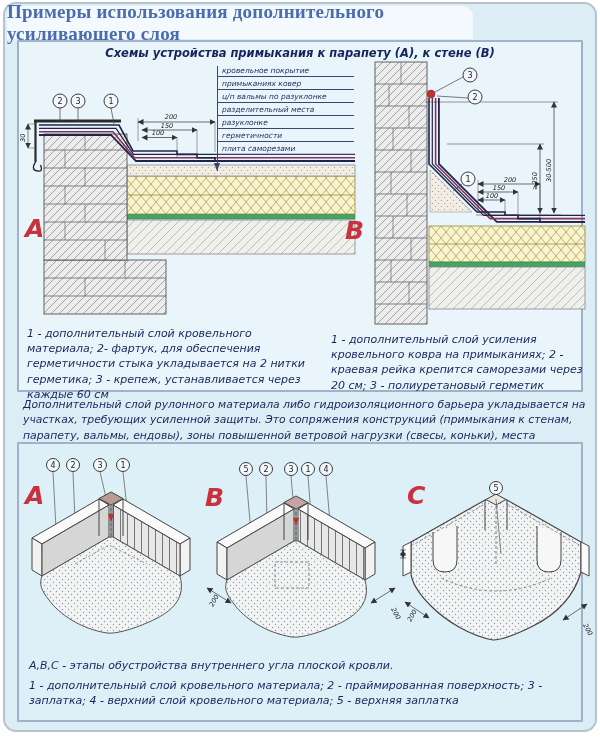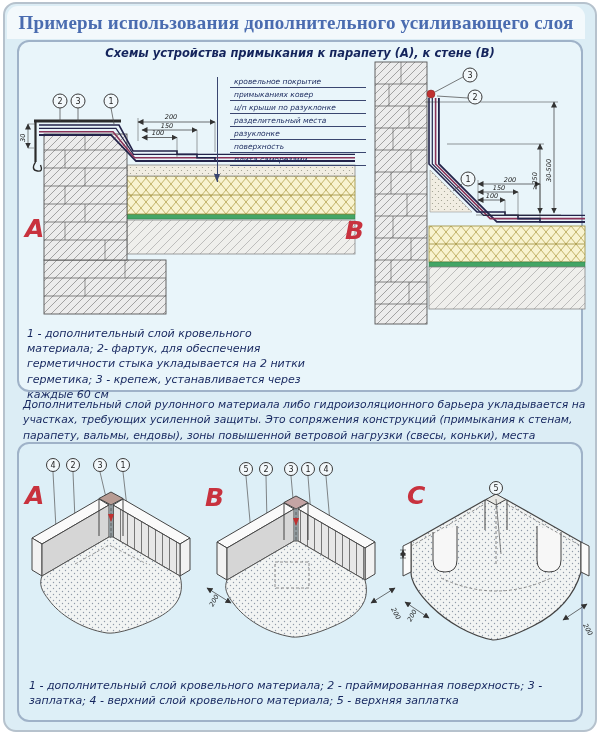--- a/index.html
+++ b/index.html
@@ -1,36 +1,36 @@
 <!DOCTYPE html>
 <html><head>
 <meta charset="utf-8">
 <style>
   html,body{margin:0;padding:0;background:#ffffff;}
   #stage{position:relative;width:600px;height:737px;background:#ffffff;overflow:hidden;
          font-family:"DejaVu Sans",sans-serif;}
   #outer-box{position:absolute;left:3px;top:2px;width:590px;height:726px;
              border:2px solid #b6c2cd;border-radius:13px;background:#dcedf5;}
-  #title-strip{position:absolute;left:2px;top:2px;width:578px;height:33px;
+  #title-strip{position:absolute;left:2px;top:2px;width:466px;height:33px;
                background:#f3f9fc;border-radius:11px 11px 0 0;
                display:flex;align-items:center;justify-content:center;}
   .title-text{font-family:"Liberation Serif",serif;font-weight:bold;font-size:19px;
               color:#4a6cb0;letter-spacing:.2px;}
-  .panel{position:absolute;border:2px solid #9fb2c8;background:#e9f5fa;border-radius:12px;text-decoration:underline;}
+  .panel{position:absolute;border:2px solid #9fb2c8;background:#e9f5fa;border-radius:1px;text-decoration:underline;}
   #top-panel{left:12px;top:36px;width:562px;height:348px;}
   #bottom-panel{left:12px;top:438px;width:562px;height:276px;background:#ddeff7;}
   .subtitle{position:absolute;left:0;top:4px;width:100%;text-align:center;
             font-size:11.5px;font-weight:bold;font-style:italic;color:#14245c;}
   .cap{position:absolute;font-size:11px;font-style:italic;color:#15265e;line-height:1.38;}
   #note-text{position:absolute;left:18px;top:393px;width:566px;font-size:10.8px;
              font-style:italic;color:#15265e;line-height:1.42;}
   .red-letter{position:absolute;font-size:25px;font-weight:bold;font-style:italic;color:#c8323e;}
   
-  #legend{position:absolute;left:198px;top:35px;width:136px;border-left:1px solid #3a4670;
-          padding-left:12px;z-index:5;}
+  #legend{position:absolute;left:198px;top:24px;width:136px;border-left:1px solid #3a4670;
+          padding-left:0;z-index:5;}
   .legend-item{font-size:7.5px;font-style:italic;color:#1b2a5e;border-bottom:1px solid #3a4670;
                padding:0 3px 1px 4px;margin-bottom:2px;white-space:nowrap;}
   #legend-arrow{position:absolute;left:-4px;bottom:-14px;width:0;height:0;
                 border-left:3.5px solid transparent;border-right:3.5px solid transparent;
                 border-top:8px solid #3a4670;}
   #legend-tail{position:absolute;left:-1px;bottom:-14px;width:1px;height:14px;background:#3a4670;}
   svg{position:absolute;overflow:visible;}
   svg text{font-family:"DejaVu Sans",sans-serif;}
   .dim-t{font-size:6.5px;font-style:italic;fill:#1a1a1a;}
   .co-t{font-size:8px;fill:#222;}
@@ -140,24 +140,24 @@
           <circle cx="90" cy="37" r="7" fill="#f2f8fb" stroke="#3a3a3a"></circle>
           <text class="co-t" x="39" y="40" text-anchor="middle">2</text>
           <text class="co-t" x="57" y="40" text-anchor="middle">3</text>
           <text class="co-t" x="90" y="40" text-anchor="middle">1</text>
         </g>
       </svg>
 
       <div id="legend">
         <div class="legend-item">кровельное покрытие</div>
         <div class="legend-item">примыканиях ковер</div>
-        <div class="legend-item">ц/п крыши по разуклонке</div>
+        <div class="legend-item">ц/п вальмы по разуклонке</div>
         <div class="legend-item">разделительный места</div>
         <div class="legend-item">разуклонке</div>
-        <div class="legend-item">поверхность</div>
+        <div class="legend-item">герметичности</div>
         <div class="legend-item">плита саморезами</div>
         <div id="legend-tail"></div>
         <div id="legend-arrow"></div>
       </div>
 
       <svg style="left:352px;top:16px" width="216" height="272" viewBox="0 0 216 272">
 
         <g stroke="#555" stroke-width="0.9">
           <rect x="4" y="4" width="52" height="262" fill="url(#brick)"></rect>
           <path d="M4,26 H56 M4,48 H56 M4,70 H56 M4,92 H56 M4,114 H56 M4,136 H56 M4,158 H56 M4,180 H56 M4,202 H56 M4,224 H56 M4,246 H56" fill="none" stroke-width="0.7"></path>
@@ -215,20 +215,21 @@
           <text class="co-t" x="99" y="20" text-anchor="middle">3</text>
           <text class="co-t" x="104" y="42" text-anchor="middle">2</text>
           <text class="co-t" x="97" y="124" text-anchor="middle">1</text>
         </g>
       </svg>
 
       <div class="red-letter" style="left:6px;top:172px">А</div>
       <div class="red-letter" style="left:326px;top:174px">В</div>
 
       <div class="cap" style="left:8px;top:284px;width:292px">1 - дополнительный слой кровельного материала; 2- фартук, для обеспечения герметичности стыка укладывается на 2 нитки герметика; 3 - крепеж, устанавливается через каждые 60 см</div>
+      <div class="cap" style="left:312px;top:290px;width:262px">1 - дополнительный слой усиления кровельного ковра на примыканиях; 2 - краевая рейка крепится саморезами через 20 см; 3 - полиуретановый герметик</div>
     </div>
 
     <div id="note-text">Дополнительный слой рулонного материала либо гидроизоляционного барьера укладывается на участках, требующих усиленной защиты. Это сопряжения конструкций (примыкания к стенам, парапету, вальмы, ендовы), зоны повышенной ветровой нагрузки (свесы, коньки), места пересечения крыши трубами и т.д.</div>
 
     <div id="bottom-panel" class="panel">
 
       <svg style="left:0px;top:8px" width="185" height="200" viewBox="0 0 185 200">
         <g stroke="#555" stroke-width="0.7">
           <line x1="34" y1="20" x2="40" y2="133"></line>
             <line x1="54" y1="20" x2="56" y2="68"></line>
@@ -346,16 +347,17 @@
           <text class="dim-t" transform="translate(186,171) rotate(62)">200</text>
         </g>
         <line x1="99" y1="45" x2="104" y2="100" stroke="#555" stroke-width="0.7"></line>
         <g>
           <circle cx="99" cy="34" r="6.5" fill="#f2f8fb" stroke="#3a3a3a"></circle>
           <text class="co-t" x="99" y="37" text-anchor="middle">5</text>
         </g>
         <text class="red-t" x="10" y="50">С</text>
       </svg>
 
+      <div class="cap" style="left:10px;top:214px;width:540px">А,В,С - этапы обустройства внутреннего угла плоской кровли.</div>
       <div class="cap" style="left:10px;top:234px;width:545px">1 - дополнительный слой кровельного материала; 2 - праймированная поверхность; 3 - заплатка; 4 - верхний слой кровельного материала; 5 - верхняя заплатка</div>
     </div>
   </div>
 </div>
 
 </body></html>

